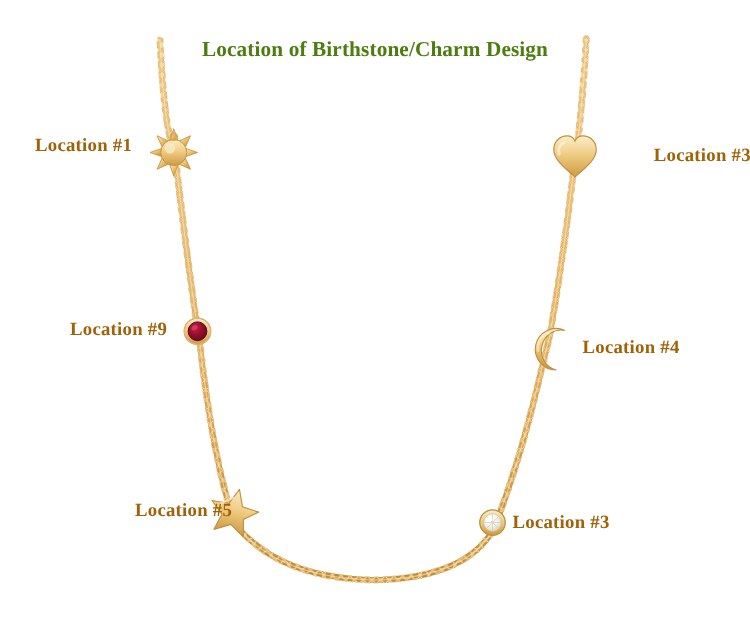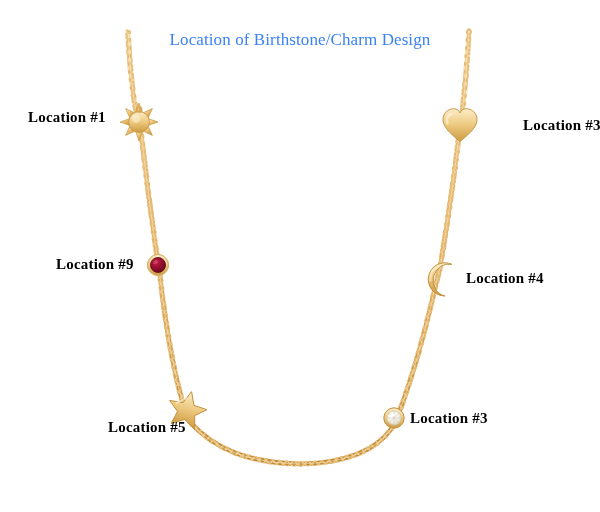--- a/index.html
+++ b/index.html
@@ -18,46 +18,46 @@
   }
   #necklace-svg {
     position: absolute;
     left: 0;
     top: 0;
     width: 600px;
     height: 512px;
   }
   .label {
     position: absolute;
-    color: #000000;
+    color: #a16207;
     font-family: "Liberation Serif", "DejaVu Serif", serif;
     font-weight: bold;
     font-size: 15px;
     white-space: nowrap;
     letter-spacing: 0.2px;
     line-height: 1;
   }
   #page-title {
     position: absolute;
     left: 0;
     top: 30px;
     width: 600px;
     text-align: center;
-    color: #3b82f6;
+    color: #4d7c0f;
     font-family: "Liberation Serif", "DejaVu Serif", serif;
-    font-weight: normal;
+    font-weight: bold;
     font-size: 17px;
     white-space: nowrap;
     letter-spacing: 0.1px;
   }
   .lbl-1 { left: 28px;  top: 110px; }
   .lbl-2 { left: 56px;  top: 257px; }
   .lbl-3 { left: 483px; top: 118px; margin-left: 40px; }
   .lbl-4 { left: 466px; top: 271px; }
-  .lbl-5 { left: 108px; top: 420px; text-align: right; }
+  .lbl-5 { left: 108px; top: 402px; text-align: right; }
   .lbl-6 { left: 410px; top: 411px; }
 </style>
 </head>
 <body>
 
 <div id="stage">
 
   <div id="page-title">Location of Birthstone/Charm Design</div>
 
   <svg id="necklace-svg" viewBox="0 0 600 512">

